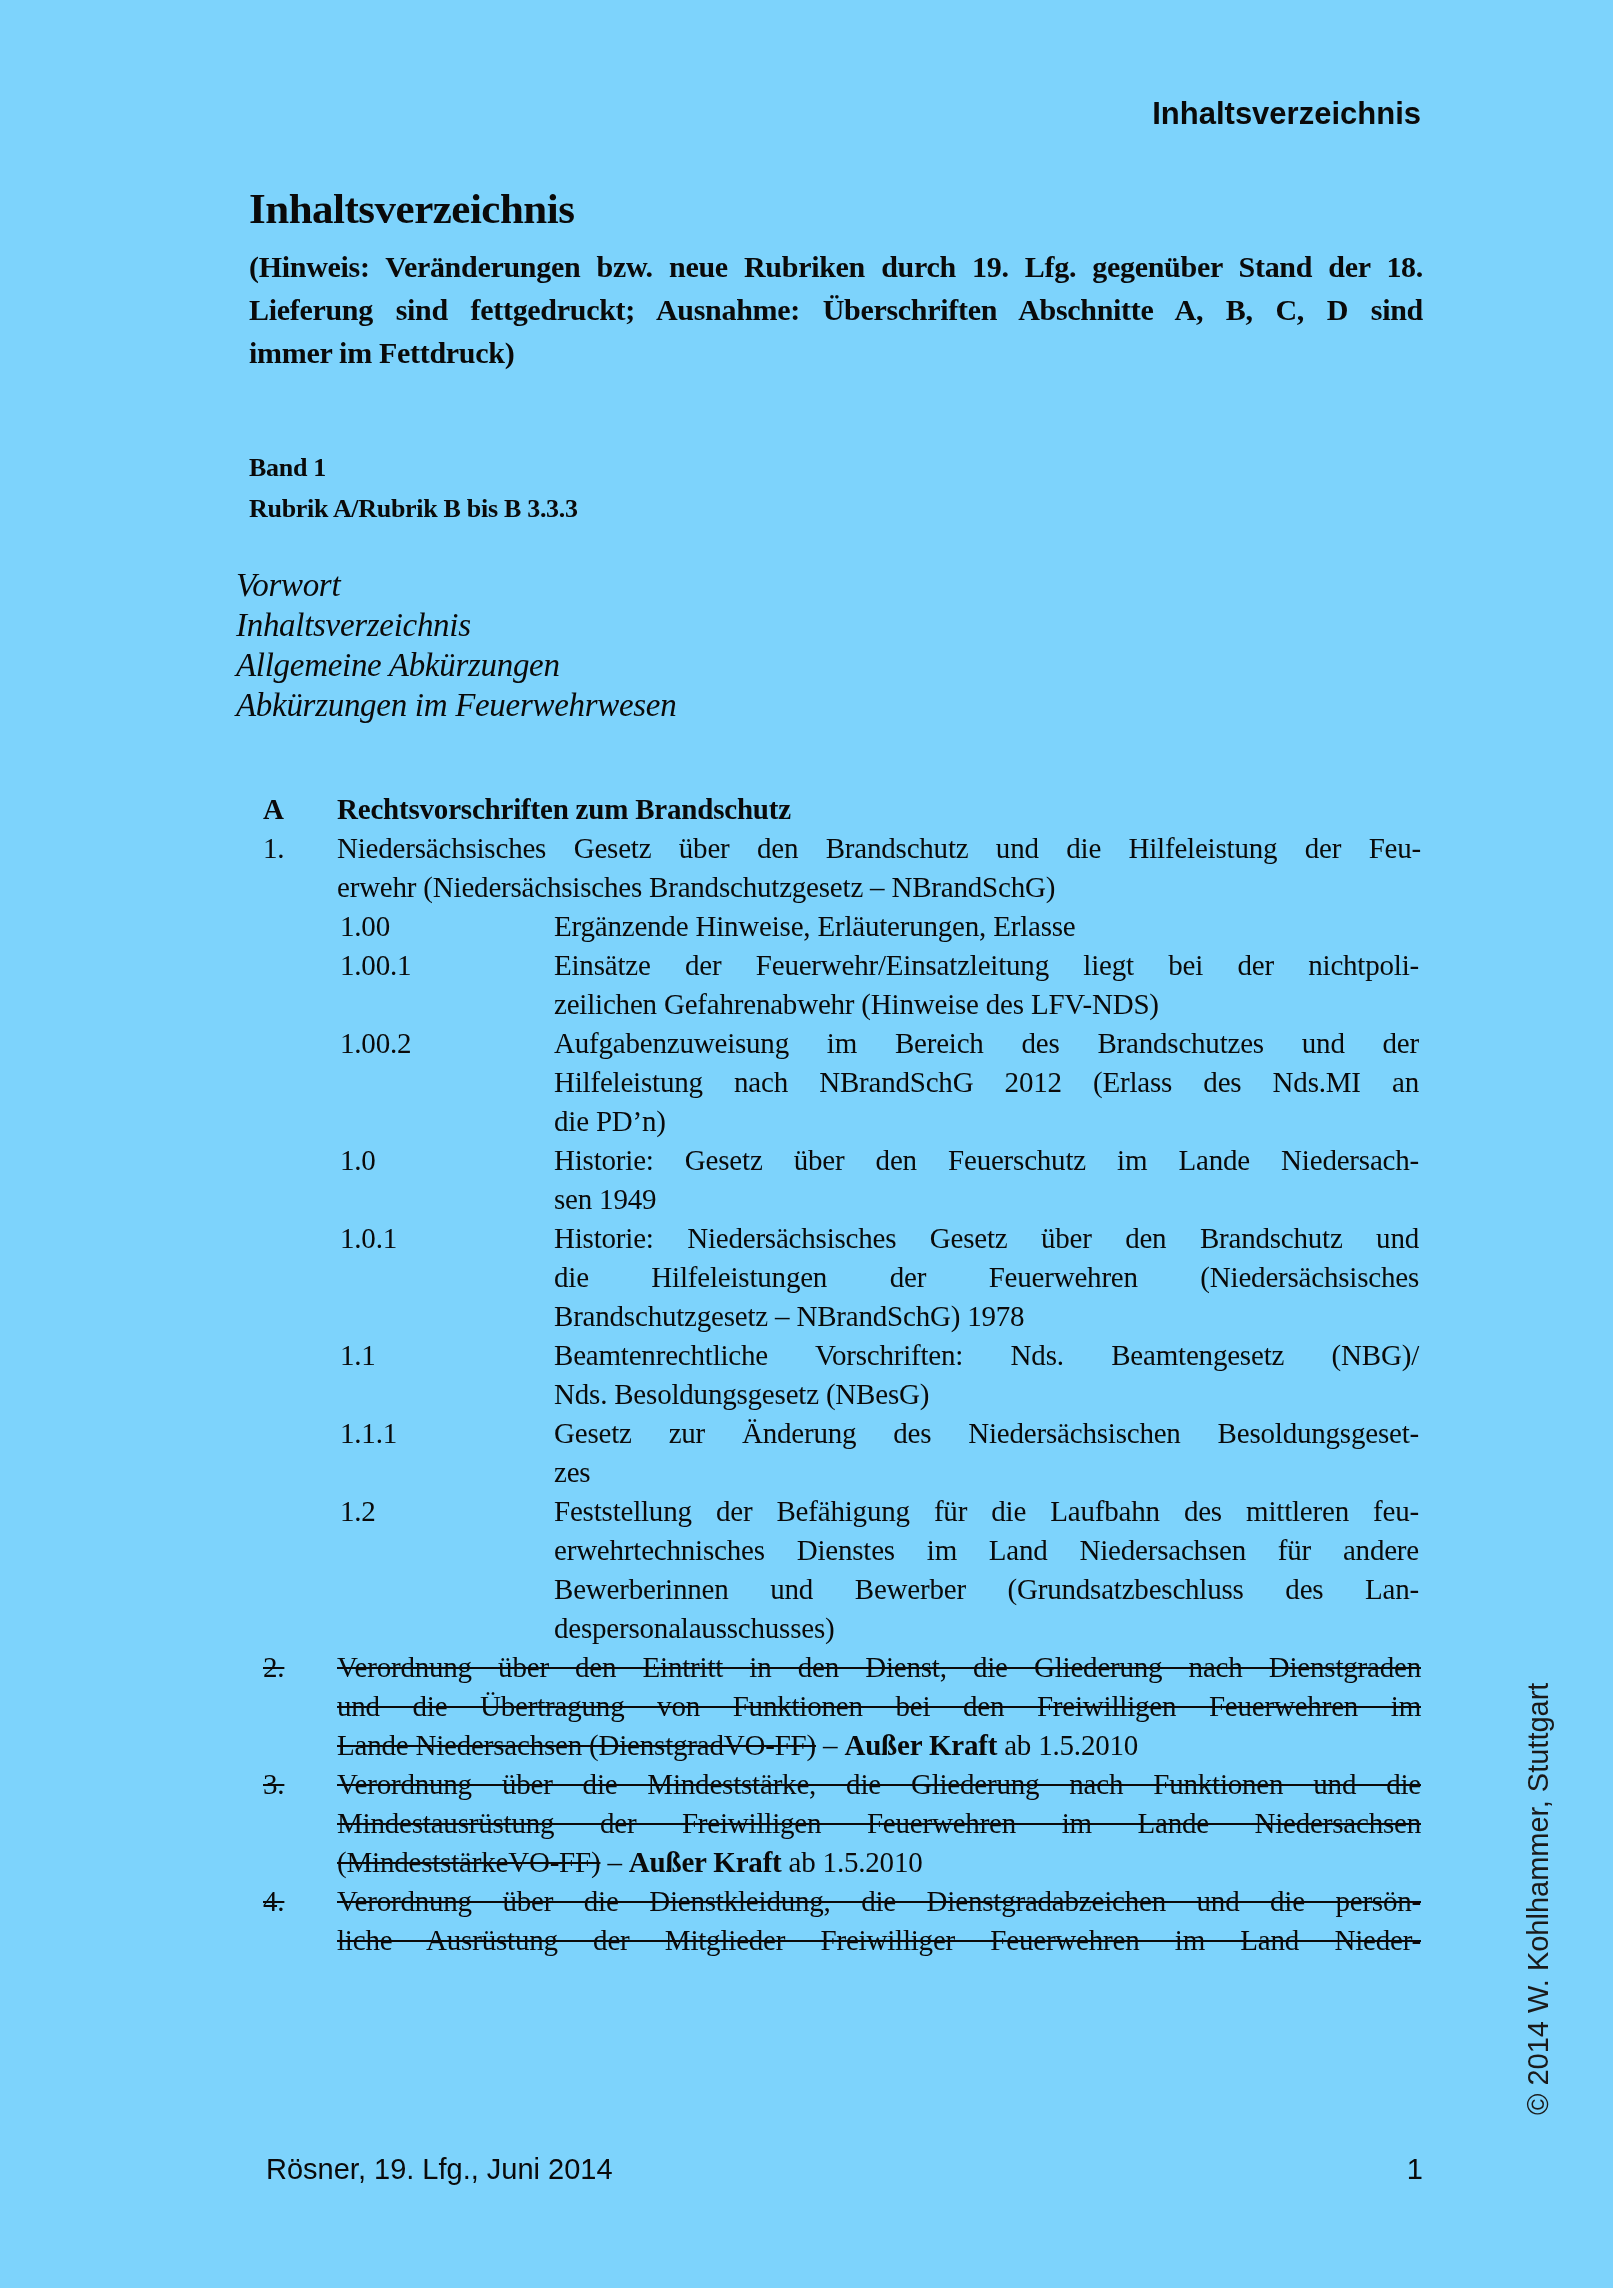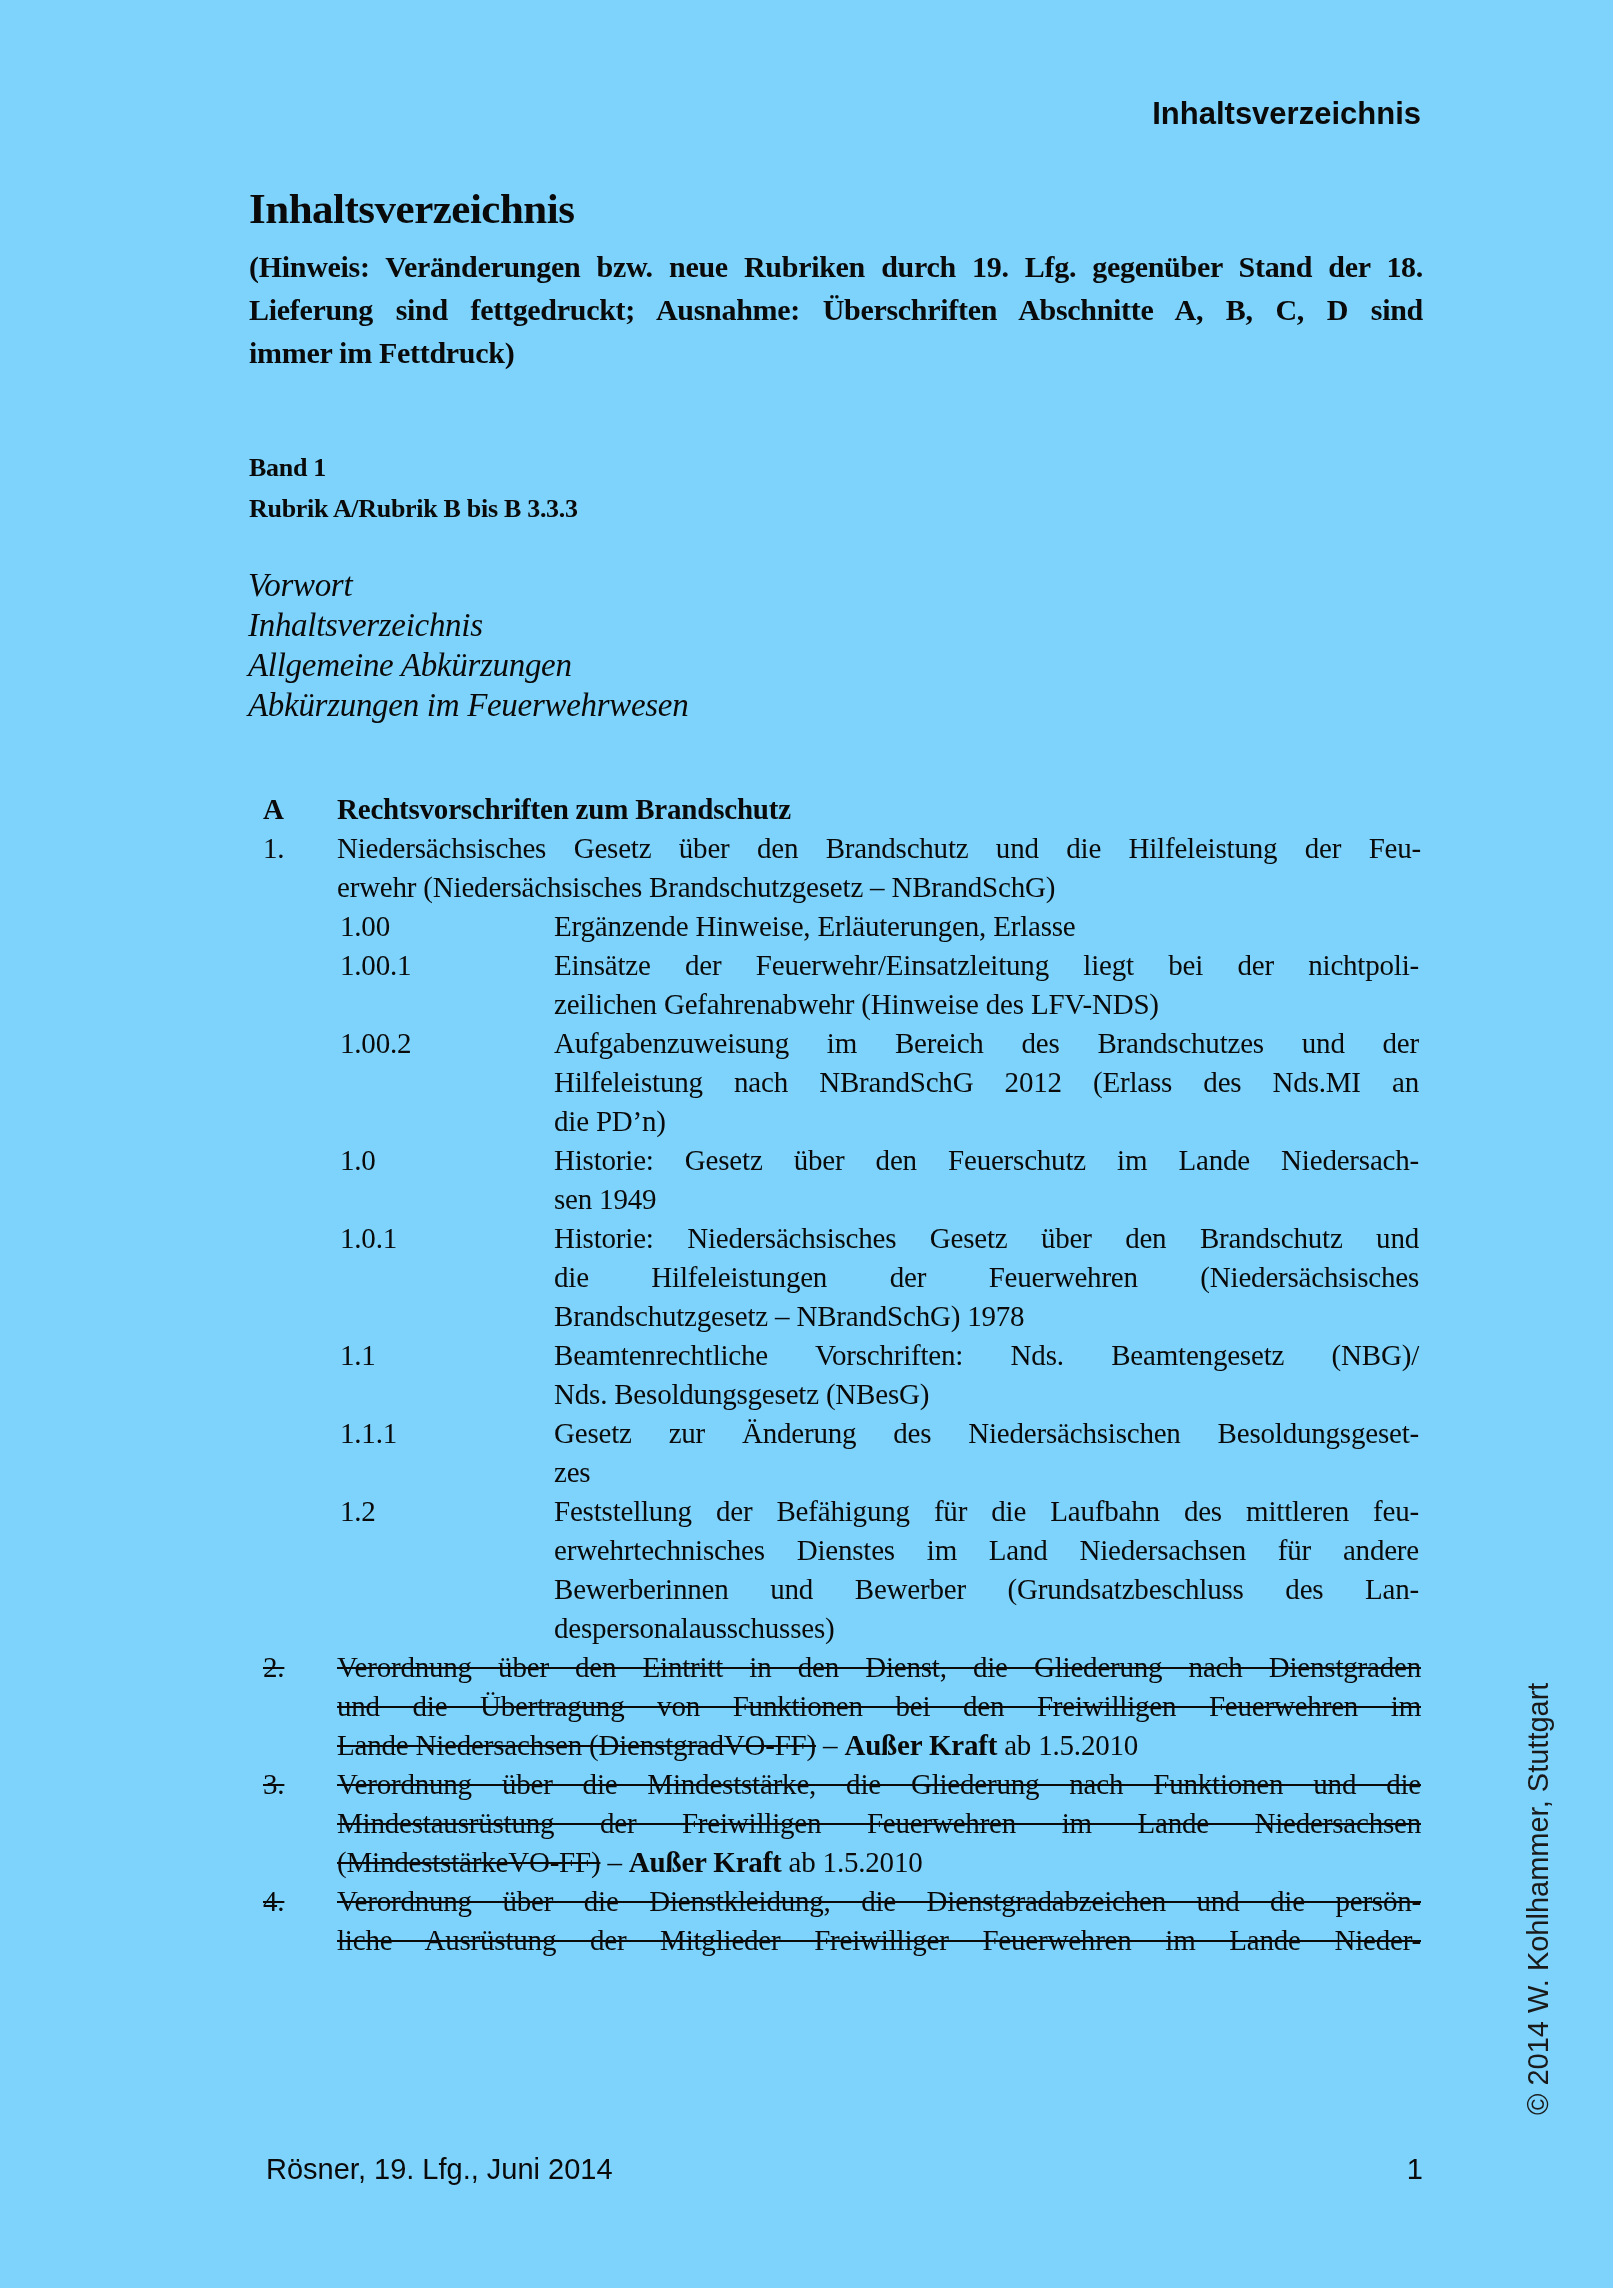--- a/index.html
+++ b/index.html
@@ -45,21 +45,21 @@
     position: absolute;
     top: 447px; left: 249px;
     font-weight: 700;
     font-size: 26px;
     line-height: 41px;
     letter-spacing: -0.3px;
   }
   
   .front {
     position: absolute;
-    top: 565px; left: 248px;
+    top: 565px; left: 236px;
     font-style: italic;
     font-size: 33px;
     line-height: 40px;
     letter-spacing: -0.3px;
   }
   
   .toc {
     position: absolute;
     top: 790px; left: 249px; width: 1174px;
     font-size: 29px;
@@ -210,21 +210,21 @@
         <div class="ttxt">
           <div class="jl strike">Verordnung über die Mindeststärke, die Gliederung nach Funktionen und die</div>
           <div class="jl strike">Mindestausrüstung der Freiwilligen Feuerwehren im Lande Niedersachsen</div>
           <div><span class="strike">(MindeststärkeVO-FF)</span><span> – </span><span class="b">Außer Kraft</span><span> ab 1.5.2010</span></div>
         </div>
       </div>
       <div class="trow">
         <div class="tnum strike">4.</div>
         <div class="ttxt">
           <div class="jl strike">Verordnung über die Dienstkleidung, die Dienstgradabzeichen und die persön-</div>
-          <div class="jl strike">liche Ausrüstung der Mitglieder Freiwilliger Feuerwehren im Lande Nieder-</div>
+          <div class="jl strike">liche Ausrüstung der Mitglieder Freiwilliger Feuerwehren im Land Nieder-</div>
         </div>
       </div>
     </div>
 
   <div class="footer">
     <span class="fleft">Rösner, 19. Lfg., Juni 2014</span>
     <span class="fright">1</span>
   </div>
 
   <div class="copyright">© 2014 W. Kohlhammer, Stuttgart</div>

